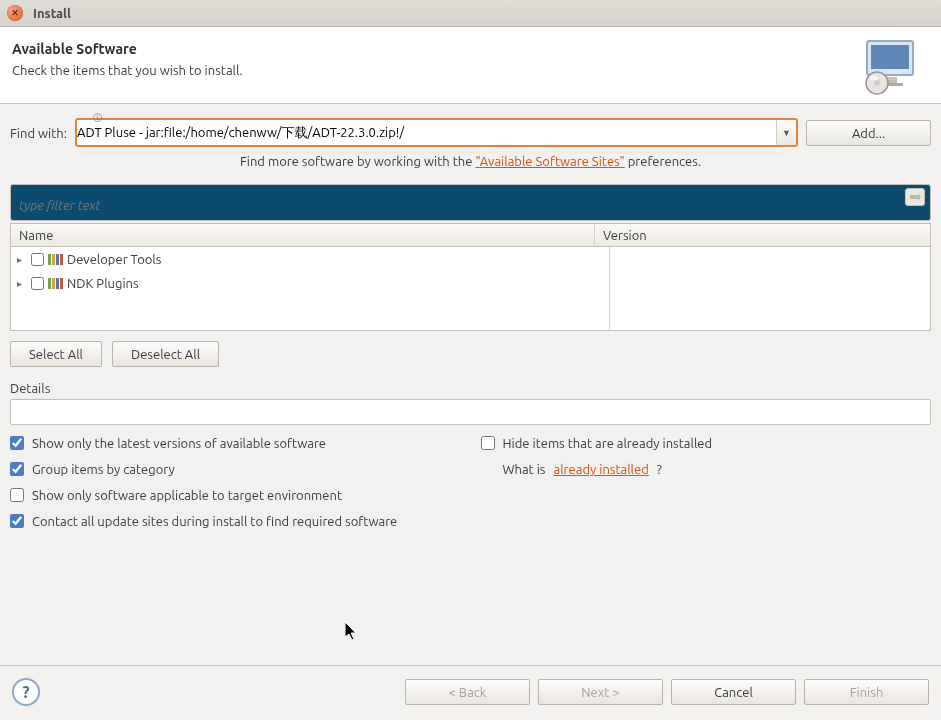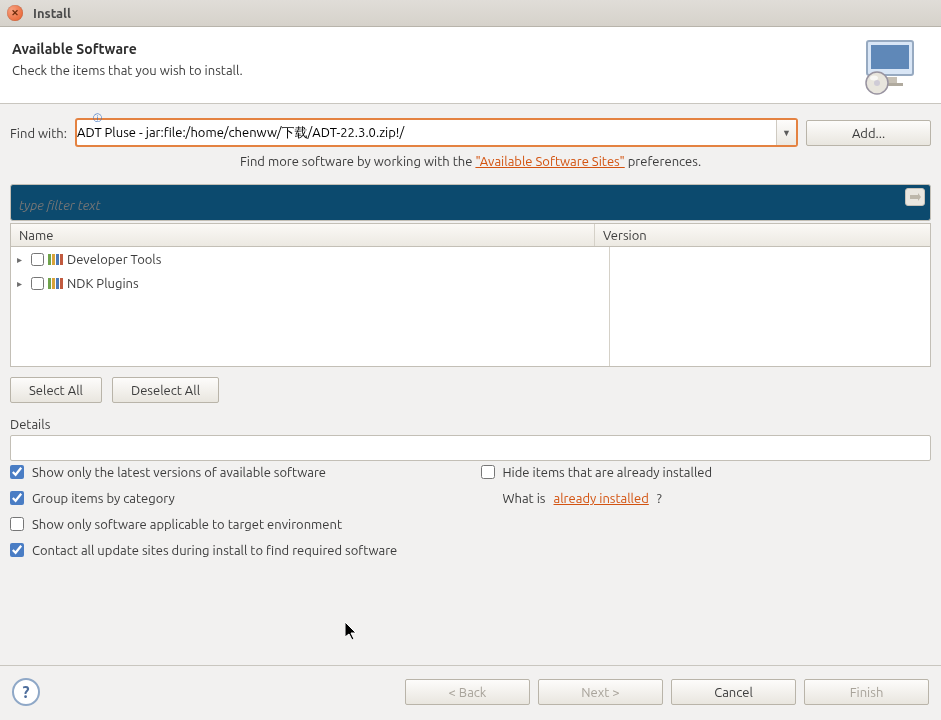--- a/index.html
+++ b/index.html
@@ -84,37 +84,37 @@
   background:#0c4a6e; padding:4px 30px 0 8px; font-size:13px; font-family:inherit; font-style: italic; color:#aaa69c;
 }
 .filter-wrap .clear {
   position:absolute; right:6px; top:4px; width:20px; height:18px;
   border:1px solid #c7c2b9; border-radius:3px; background:#eae7e0;
   display:flex; align-items:center; justify-content:center;
 }
 .filter-wrap .clear svg{width:12px;height:10px;}
 .tree-table {
   margin-top: 2px;
-  border:1px solid #c3bfb6; background:#fff; height:144px;
+  border:1px solid #c3bfb6; background:#fff; height:108px;
   display:flex; flex-direction:column;
 }
 .tree-header { display:flex; background:linear-gradient(#fbf9f6,#ece9e2); border-bottom:1px solid #c3bfb6;}
 .tree-header .col { padding:4px 8px; font-size:13px; color:#3c3c3c;}
 .col-name { flex:1; border-right:1px solid #d5d1c8;}
 .col-ver { width:335px; }
 .tree-body { flex:1; overflow:auto; position:relative;}
 .tree-row { display:flex; height:24px; align-items:center; padding:0 6px; gap:4px;}
 .tree-row .chev { font-size:10px; color:#6d6d6d; width:10px; cursor:default;}
 .tree-row input[type=checkbox]{ width:13px; height:13px; accent-color:#4a7dc4;}
 .pkg-icon { width:15px; height:11px; }
 .tree-divider{ position:absolute; top:0; bottom:0; left:598px; width:1px; background:#d5d1c8;}
 .select-row { margin-top:10px; display:flex; gap:10px;}
 .details-label { margin-top:14px; font-size:13px; }
 .details-box { margin-top:4px; height:26px; background:#fff; border:1px solid #c3bfb6; border-radius:2px;}
-.options { margin-top:4px; display:grid; grid-template-columns: 1fr 1fr; row-gap:12px; column-gap:20px;}
+.options { margin-top:11px; display:grid; grid-template-columns: 1fr 1fr; row-gap:12px; column-gap:20px;}
 .options .opt, .options .txt { display:flex; align-items:center; gap:8px; font-size:13px;}
 .options input[type=checkbox]{ width:14px; height:14px; accent-color:#4a7dc4;}
 .options a { color:#d35310; text-decoration:underline;}
 .footer {
   border-top:1px solid #c9c6bf; padding:12px 12px 14px 12px;
   display:flex; align-items:center; gap:8px;
 }
 .footer .help { width:28px; height:28px; border-radius:50%; border:2px solid #8fa8c7;
   display:flex; align-items:center; justify-content:center; color:#4e6e9c; font-weight:bold; font-size:16px; background:#fff;}
 .footer .spacer{flex:1;}

